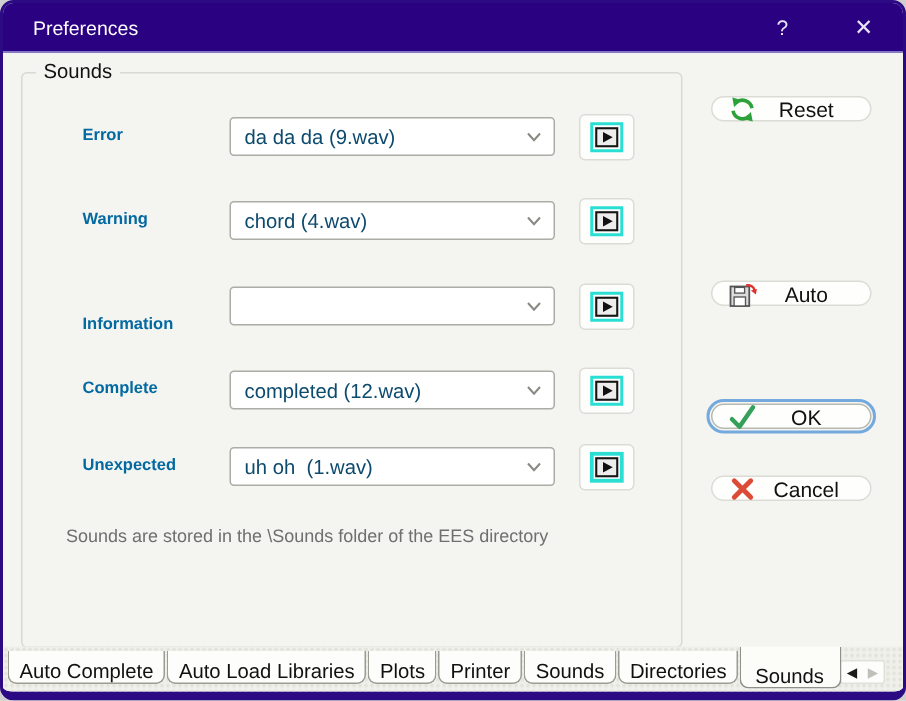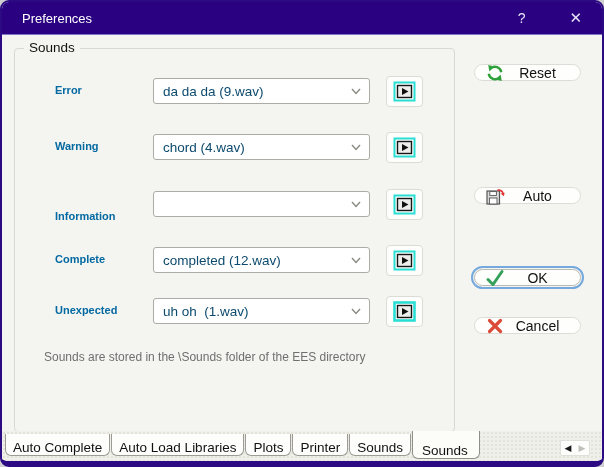--- a/index.html
+++ b/index.html
@@ -234,20 +234,23 @@
       </div>
     <div class="tab">
         <span>Plots</span>
       </div>
     <div class="tab">
         <span>Printer</span>
       </div>
     <div class="tab">
         <span>Sounds</span>
       </div>
+    <div class="tab">
+        <span>Directories</span>
+      </div>
     <div class="tab selected">
         <span>Sounds</span>
       </div>
 
     <div class="tab-scroller">
       <span class="arr arr-left">◀</span>
       <span class="arr arr-right">▶</span>
     </div>
   </div>
 

